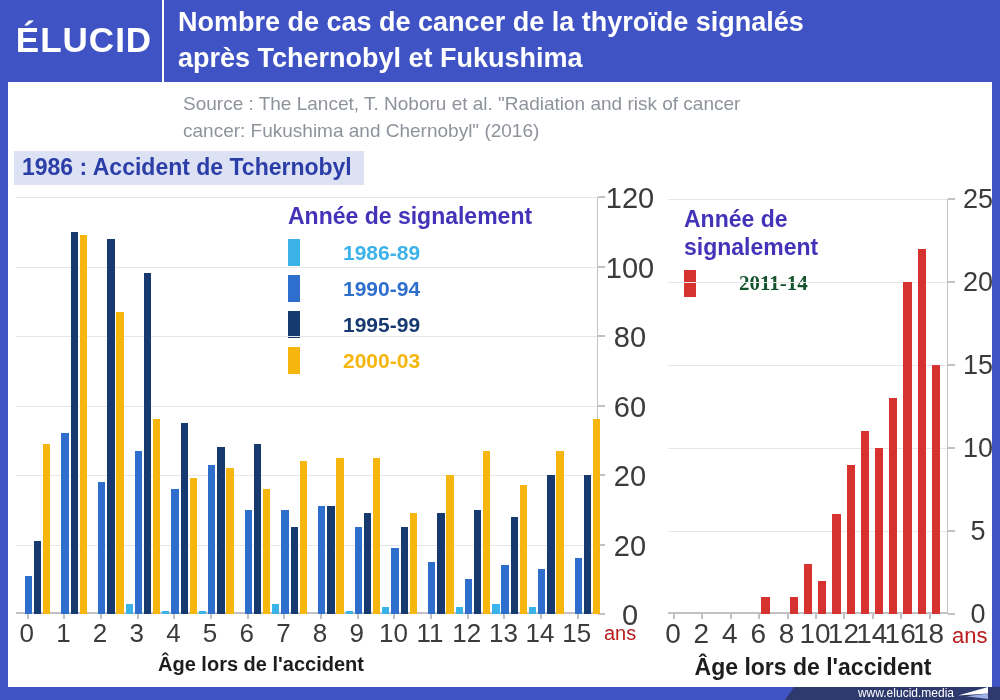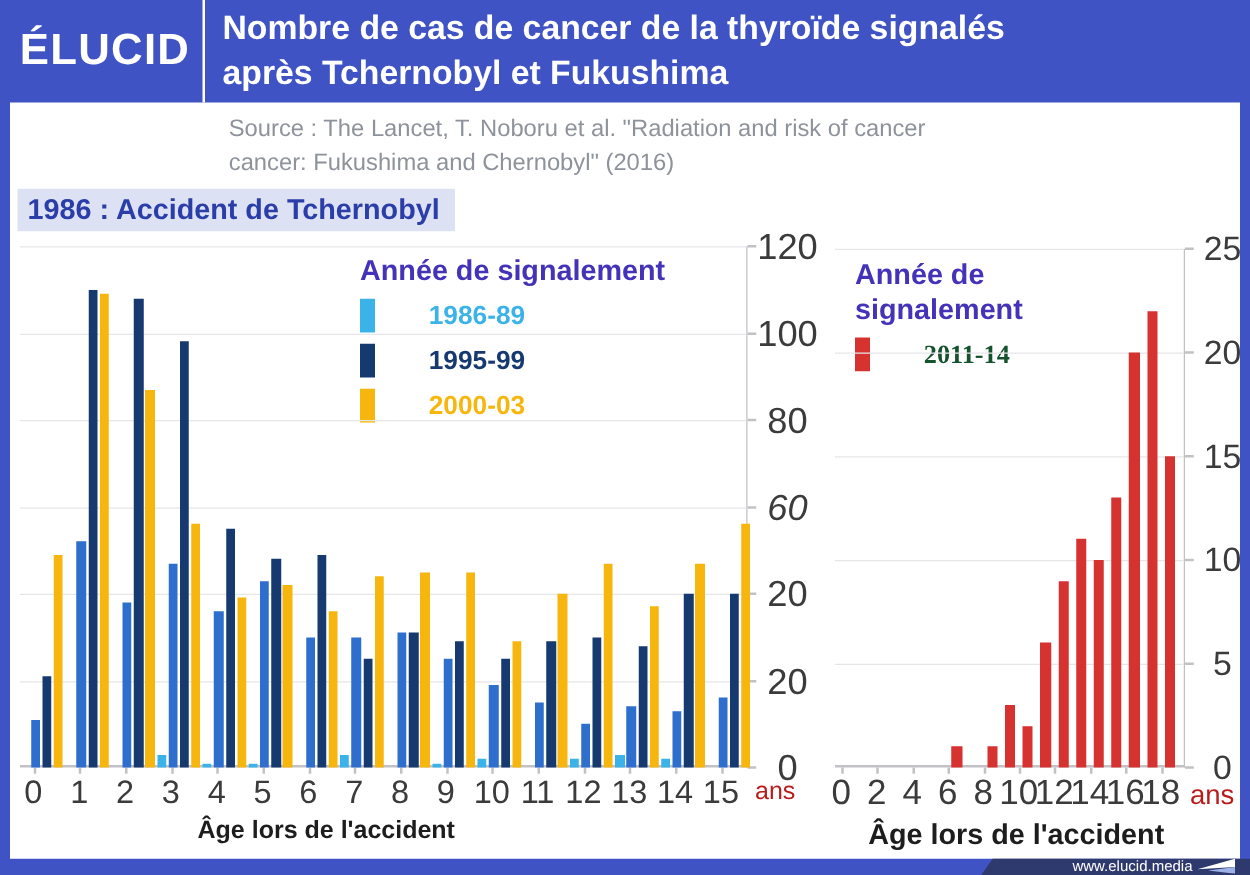--- a/index.html
+++ b/index.html
@@ -88,20 +88,24 @@
 
   <div id="plotL" class="plot">
     <div class="legend" id="legendL">
       <div class="legend-title">Année de signalement</div>
       <div class="legend-items">
           <div class="legend-item">
             <div class="swatch" style="background: rgb(60, 179, 232);"></div>
             <span style="color: rgb(60, 179, 232);">1986-89</span>
           </div>
           <div class="legend-item">
+            <div class="swatch" style="background: rgb(46, 111, 205);"></div>
+            <span style="color: rgb(46, 111, 205);">1990-94</span>
+          </div>
+          <div class="legend-item">
             <div class="swatch" style="background: rgb(22, 57, 111);"></div>
             <span style="color: rgb(22, 57, 111);">1995-99</span>
           </div>
           <div class="legend-item">
             <div class="swatch" style="background: rgb(246, 182, 14);"></div>
             <span style="color: rgb(246, 182, 14);">2000-03</span>
           </div>
         </div>
     </div>
     <div class="ans">ans</div>
@@ -109,21 +113,21 @@
   <div class="ytick" style="left: 582px; top: 416px;"></div>
       <div class="ylab" style="top: 402px;">0</div>
       <div class="gridline" style="top: 347.5px;"></div>
       <div class="ytick" style="left: 582px; top: 346.5px;"></div>
       <div class="ylab" style="top: 332.5px;">20</div>
       <div class="gridline" style="top: 278px;"></div>
       <div class="ytick" style="left: 582px; top: 277px;"></div>
       <div class="ylab" style="top: 263px;">20</div>
       <div class="gridline" style="top: 208.5px;"></div>
       <div class="ytick" style="left: 582px; top: 207.5px;"></div>
-      <div class="ylab" style="top: 193.5px; font-style: italic;">60</div>
+      <div class="ylab" style="top: 193.5px;">60</div>
       <div class="gridline" style="top: 139px;"></div>
       <div class="ytick" style="left: 582px; top: 138px;"></div>
       <div class="ylab" style="top: 124px;">80</div>
       <div class="gridline" style="top: 69.5px;"></div>
       <div class="ytick" style="left: 582px; top: 68.5px;"></div>
       <div class="ylab" style="top: 54.5px;">100</div>
       <div class="gridline" style="top: 0px;"></div>
       <div class="ytick" style="left: 582px; top: -1px;"></div>
       <div class="ylab" style="top: -15px;">120</div>
       <div class="xtick" style="left: 10.7px; top: 417px;"></div>

